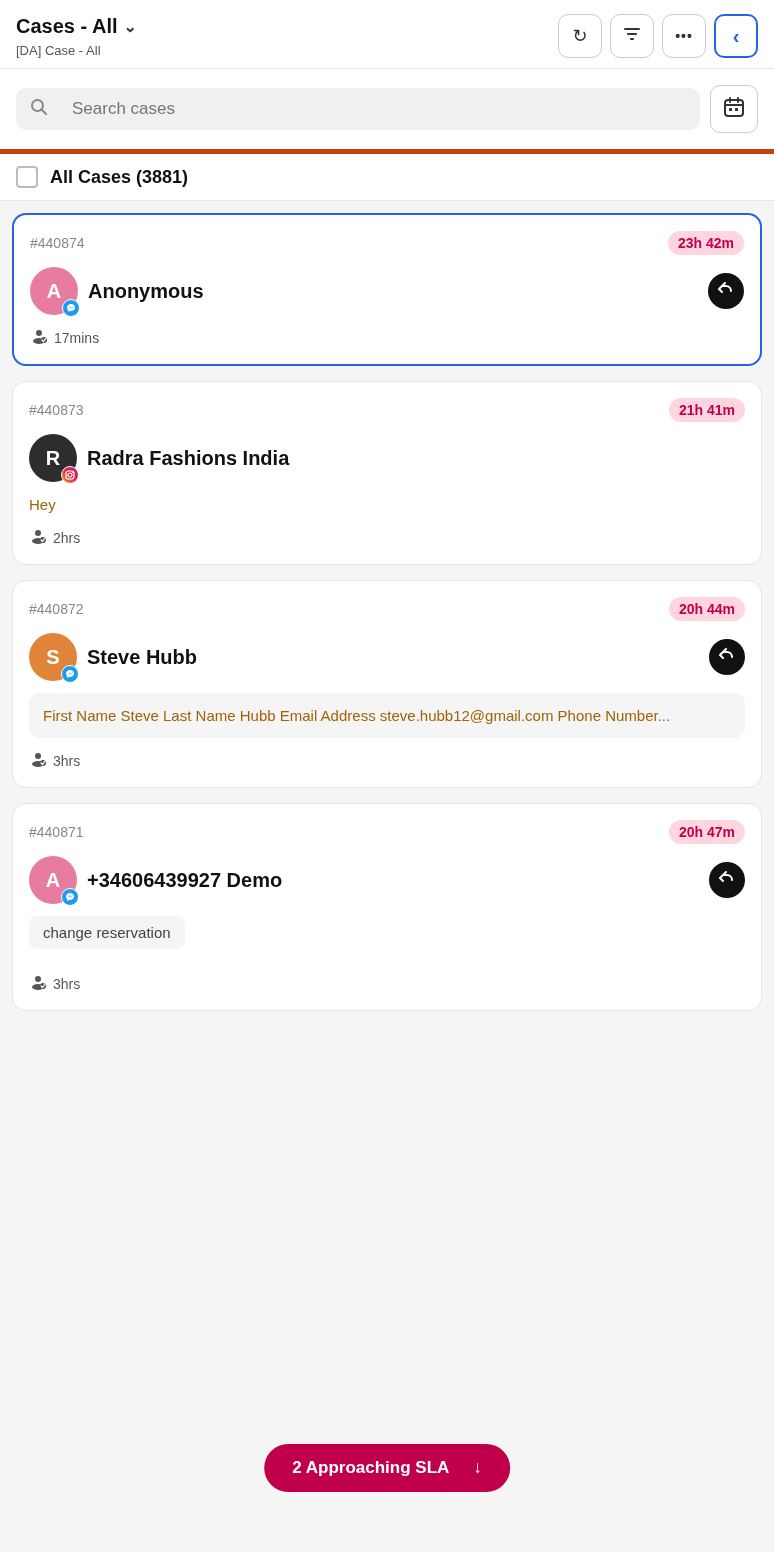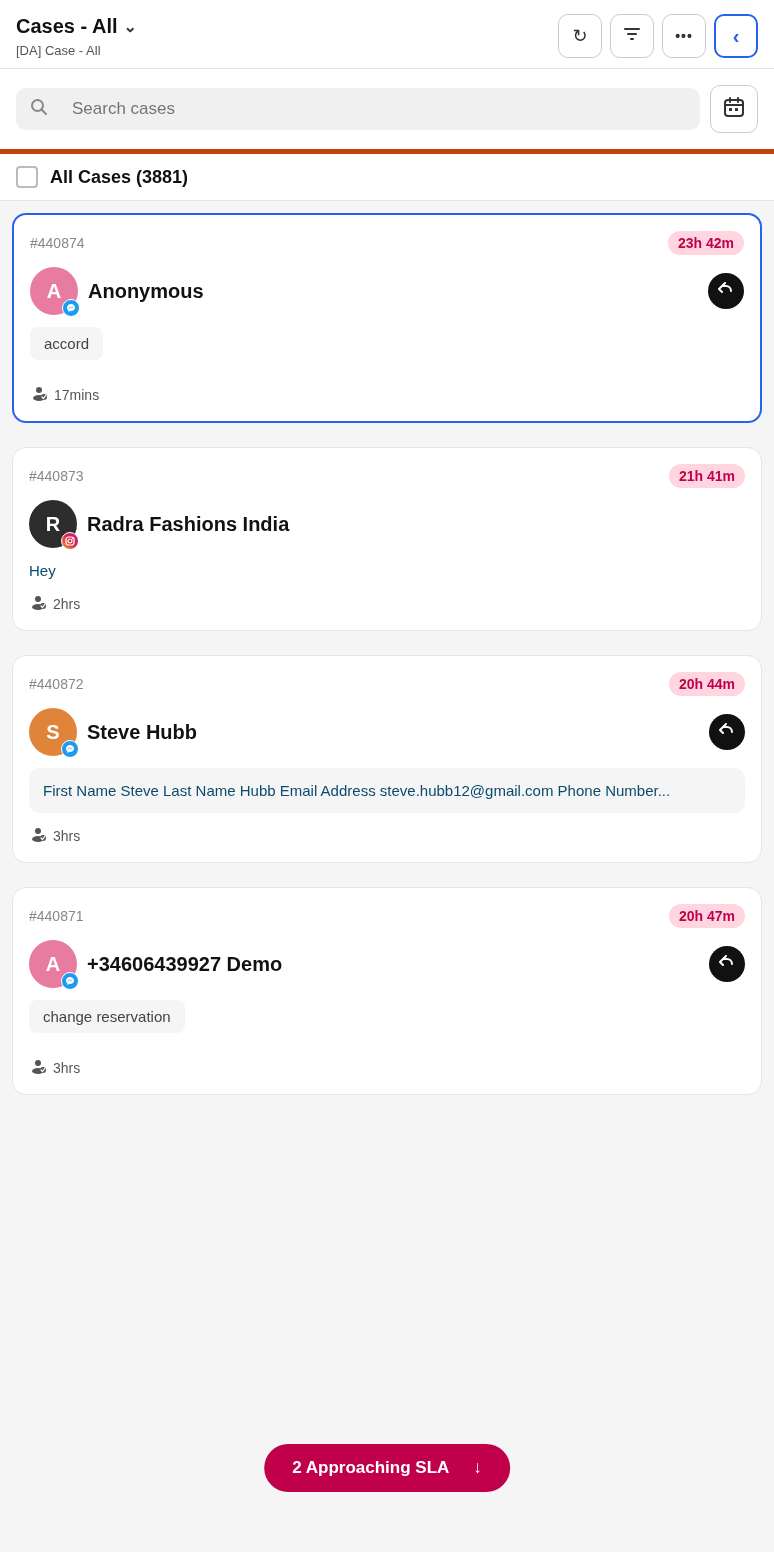--- a/index.html
+++ b/index.html
@@ -123,21 +123,21 @@
       font-size: 18px;
       font-weight: 700;
       color: #111;
     }
 
     
     .case-list {
       padding: 12px 12px;
       display: flex;
       flex-direction: column;
-      gap: 24px;
+      gap: 15px;
     }
 
     
     .case-card {
       background: #fff;
       border-radius: 14px;
       padding: 16px;
       border: 1px solid #e5e5e5;
       position: relative;
     }
@@ -226,21 +226,21 @@
       justify-content: center;
       font-size: 16px;
       color: #fff;
     }
 
     .card-message {
       background: #f5f5f5;
       border-radius: 10px;
       padding: 12px 14px;
       font-size: 15px;
-      color: #0c4a6e;
+      color: #a16207;
       margin-bottom: 12px;
       line-height: 1.4;
     }
     .card-message.plain {
       background: transparent;
       padding: 0;
       margin-bottom: 12px;
     }
     .card-message.tag {
       background: #f5f5f5;
@@ -359,23 +359,20 @@
           </div>
         </div>
         <span class="contact-name">Anonymous</span>
       </div>
       <div class="reply-icon">
         <svg width="18" height="18" viewBox="0 0 18 18" fill="none">
           <path d="M14 9a5 5 0 00-5-5H5l3-3M5 4L2 7l3 3" stroke="white" stroke-width="2" stroke-linecap="round" stroke-linejoin="round"></path>
         </svg>
       </div>
     </div>
-    <div style="margin-bottom:12px;">
-      <span class="card-message tag">accord</span>
-    </div>
     <div class="card-footer">
       <span>
         <svg width="18" height="18" viewBox="0 0 18 18" fill="none">
           <circle cx="9" cy="6" r="3" fill="#555"></circle>
           <ellipse cx="9" cy="14" rx="6" ry="3" fill="#555"></ellipse>
           <circle cx="14" cy="13" r="3" fill="#555"></circle>
           <path d="M12 13l1.5 1.5L16 11" stroke="white" stroke-width="1.2" stroke-linecap="round"></path>
         </svg>
       </span>
       <span>17mins</span>

